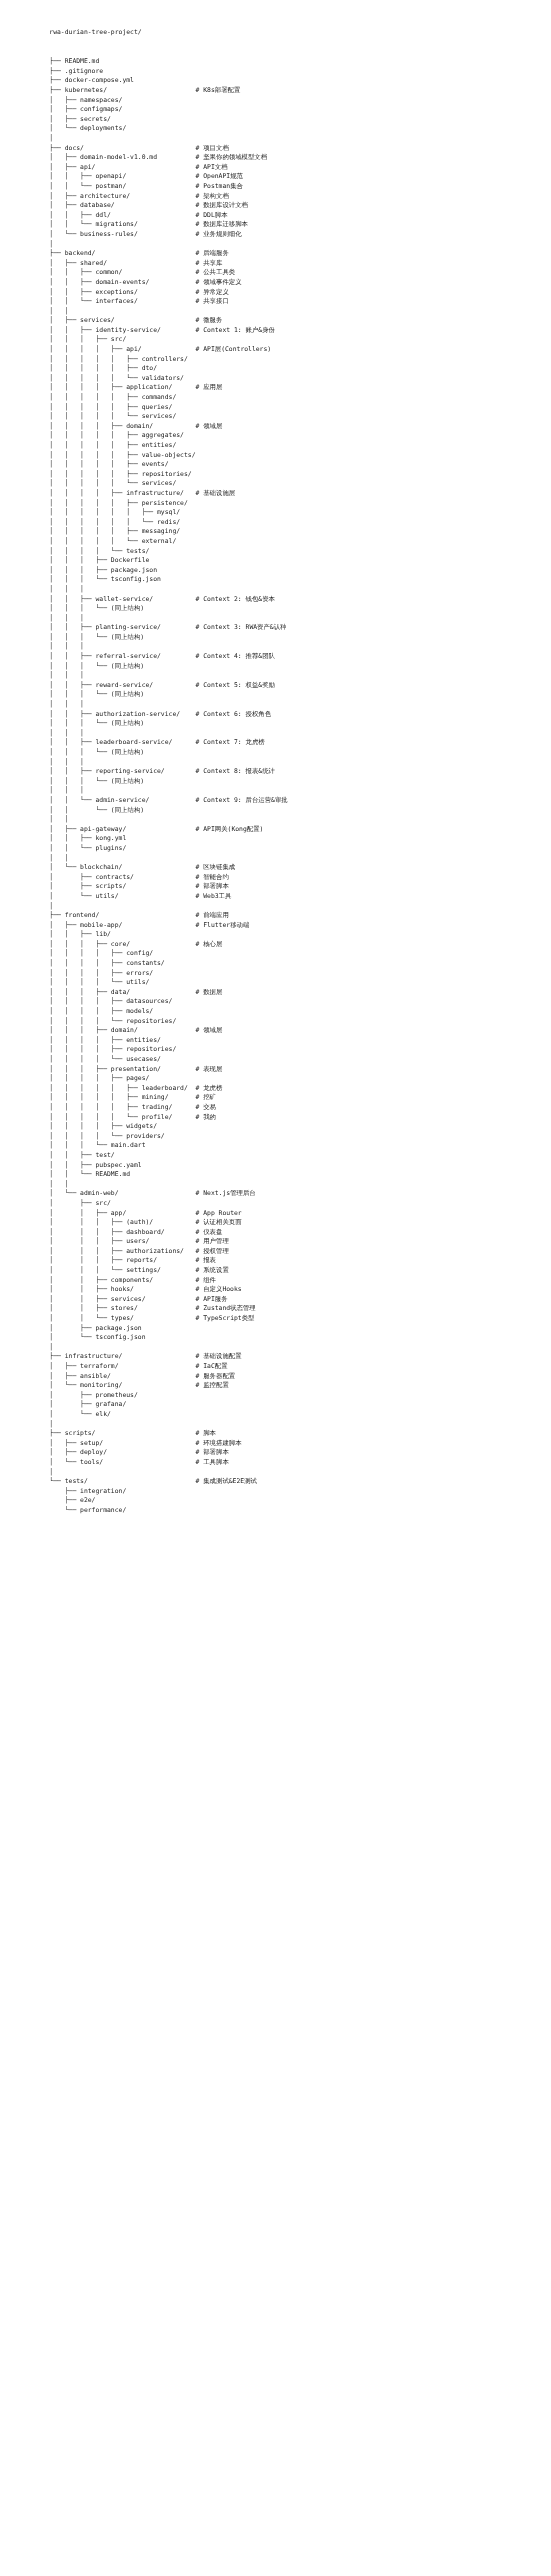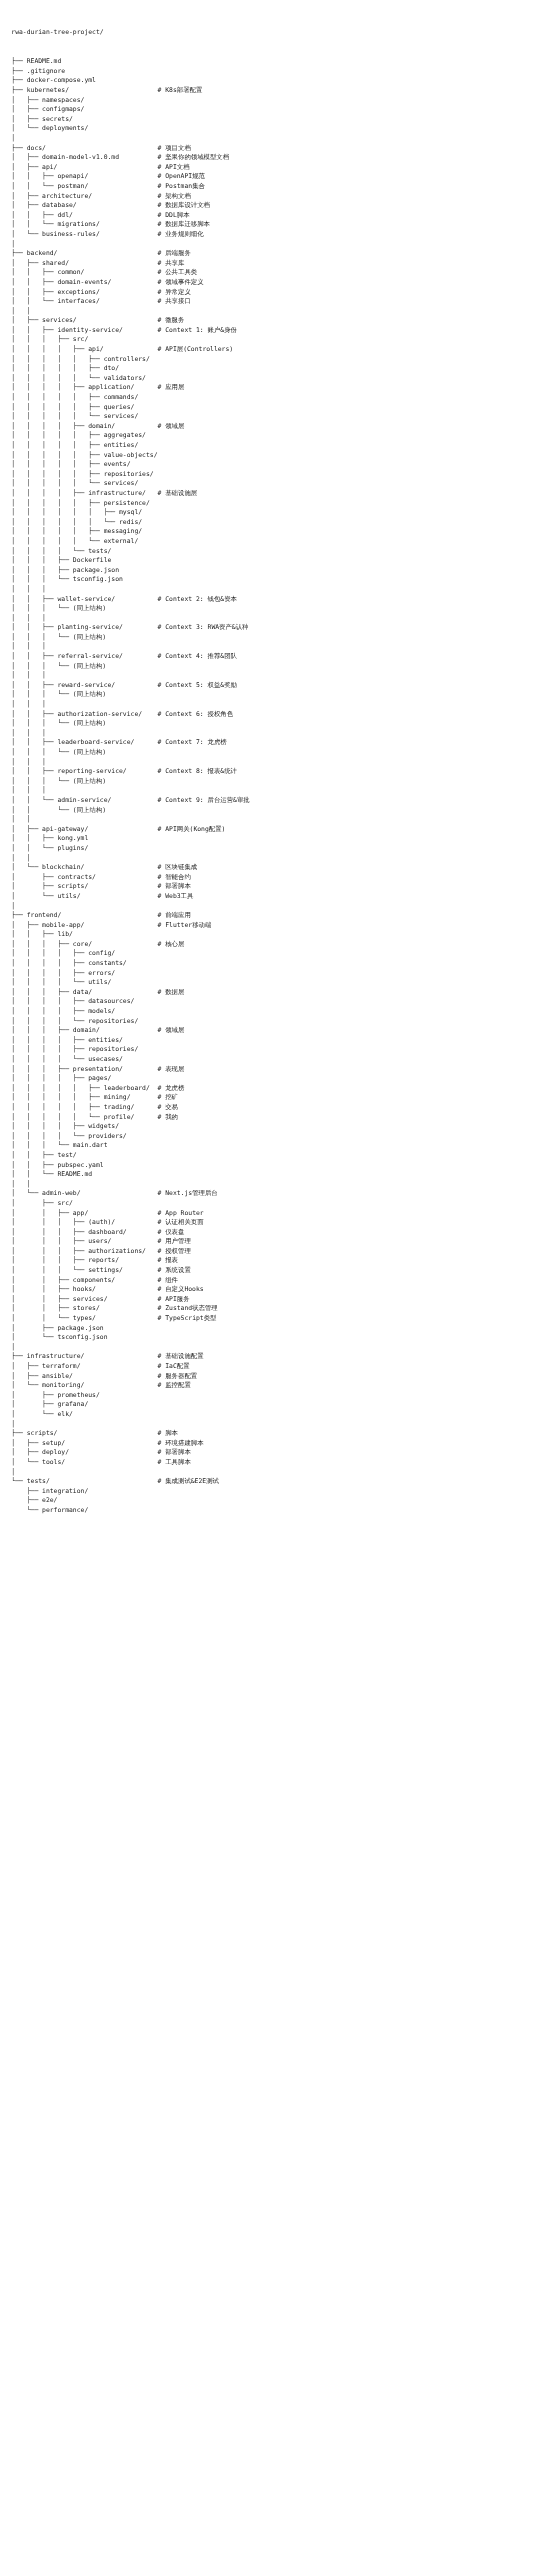--- a/index.html
+++ b/index.html
@@ -10,20 +10,21 @@
   body {
     width: 551px;
     font-family: "DejaVu Sans Mono", monospace;
   }
   #tree {
     padding: 9.3px 0 20.6px 11.3px;
     font-size: 6.4px;
     line-height: 9.6px;
     color: #1b1b1b;
     white-space: pre;
+    margin-left: 38px;
   }
   .row {
     display: block;
     white-space: pre;
     height: 9.6px;
   }
   .tpath {
     color: #1b1b1b;
   }
   .cmt {

